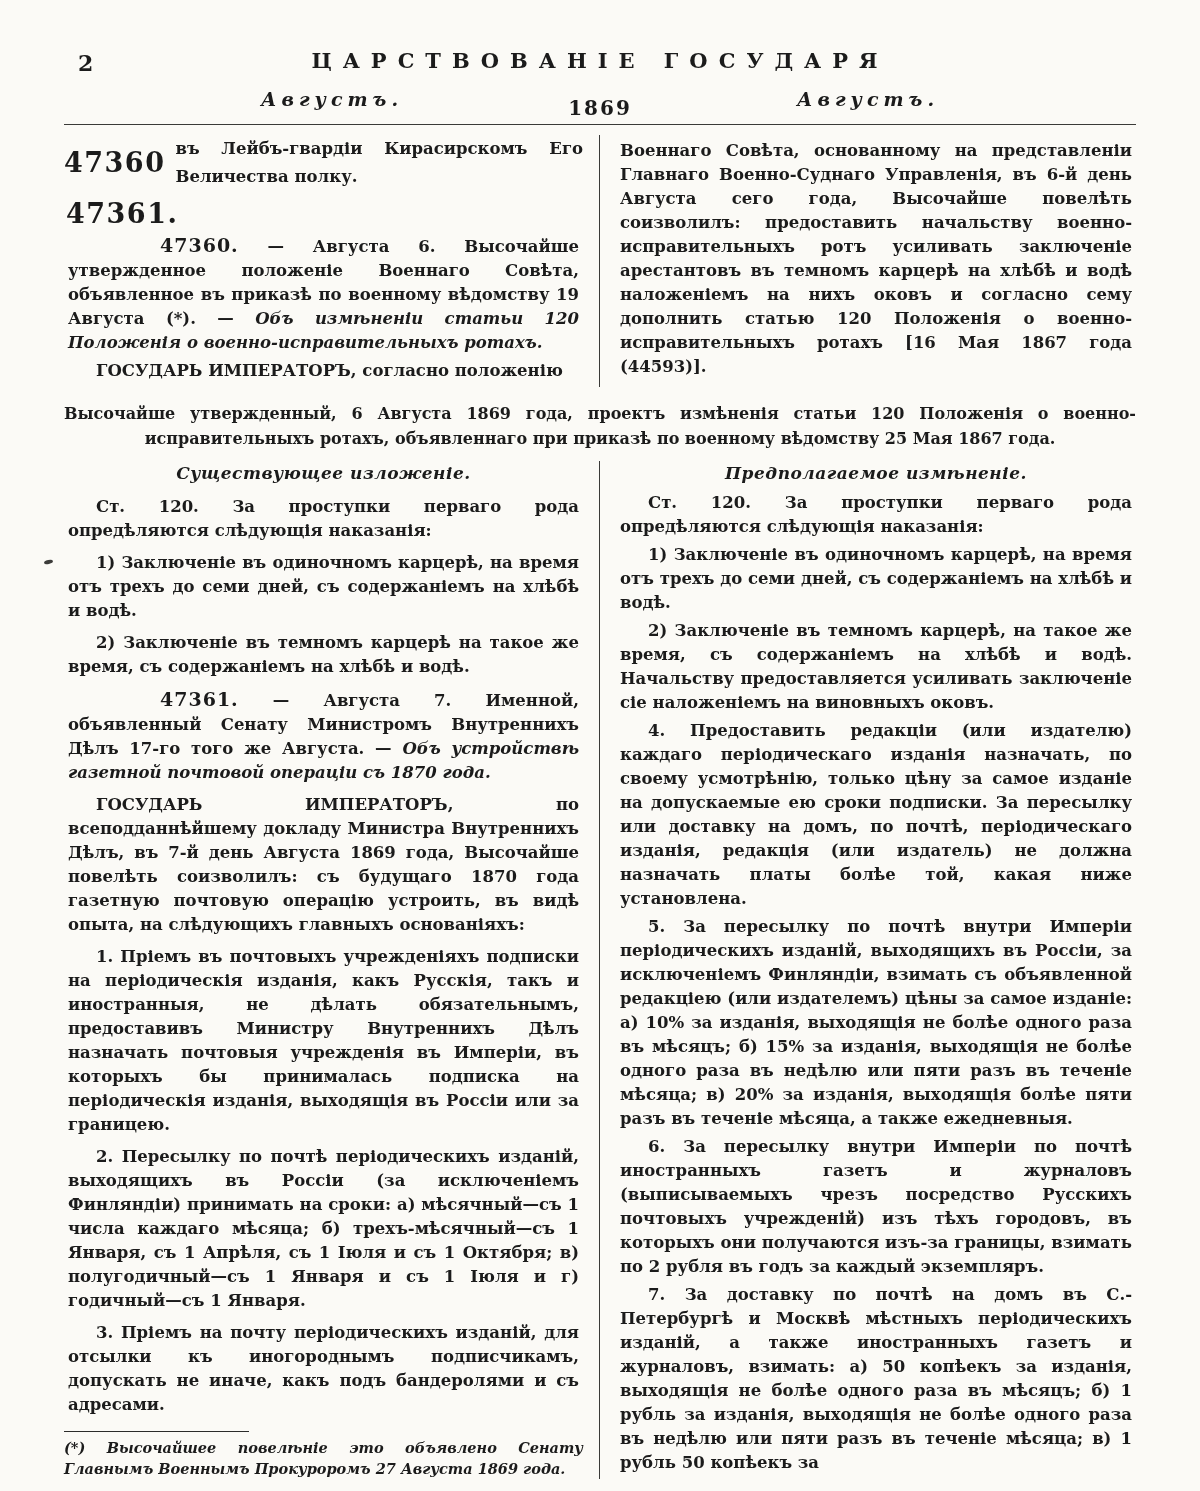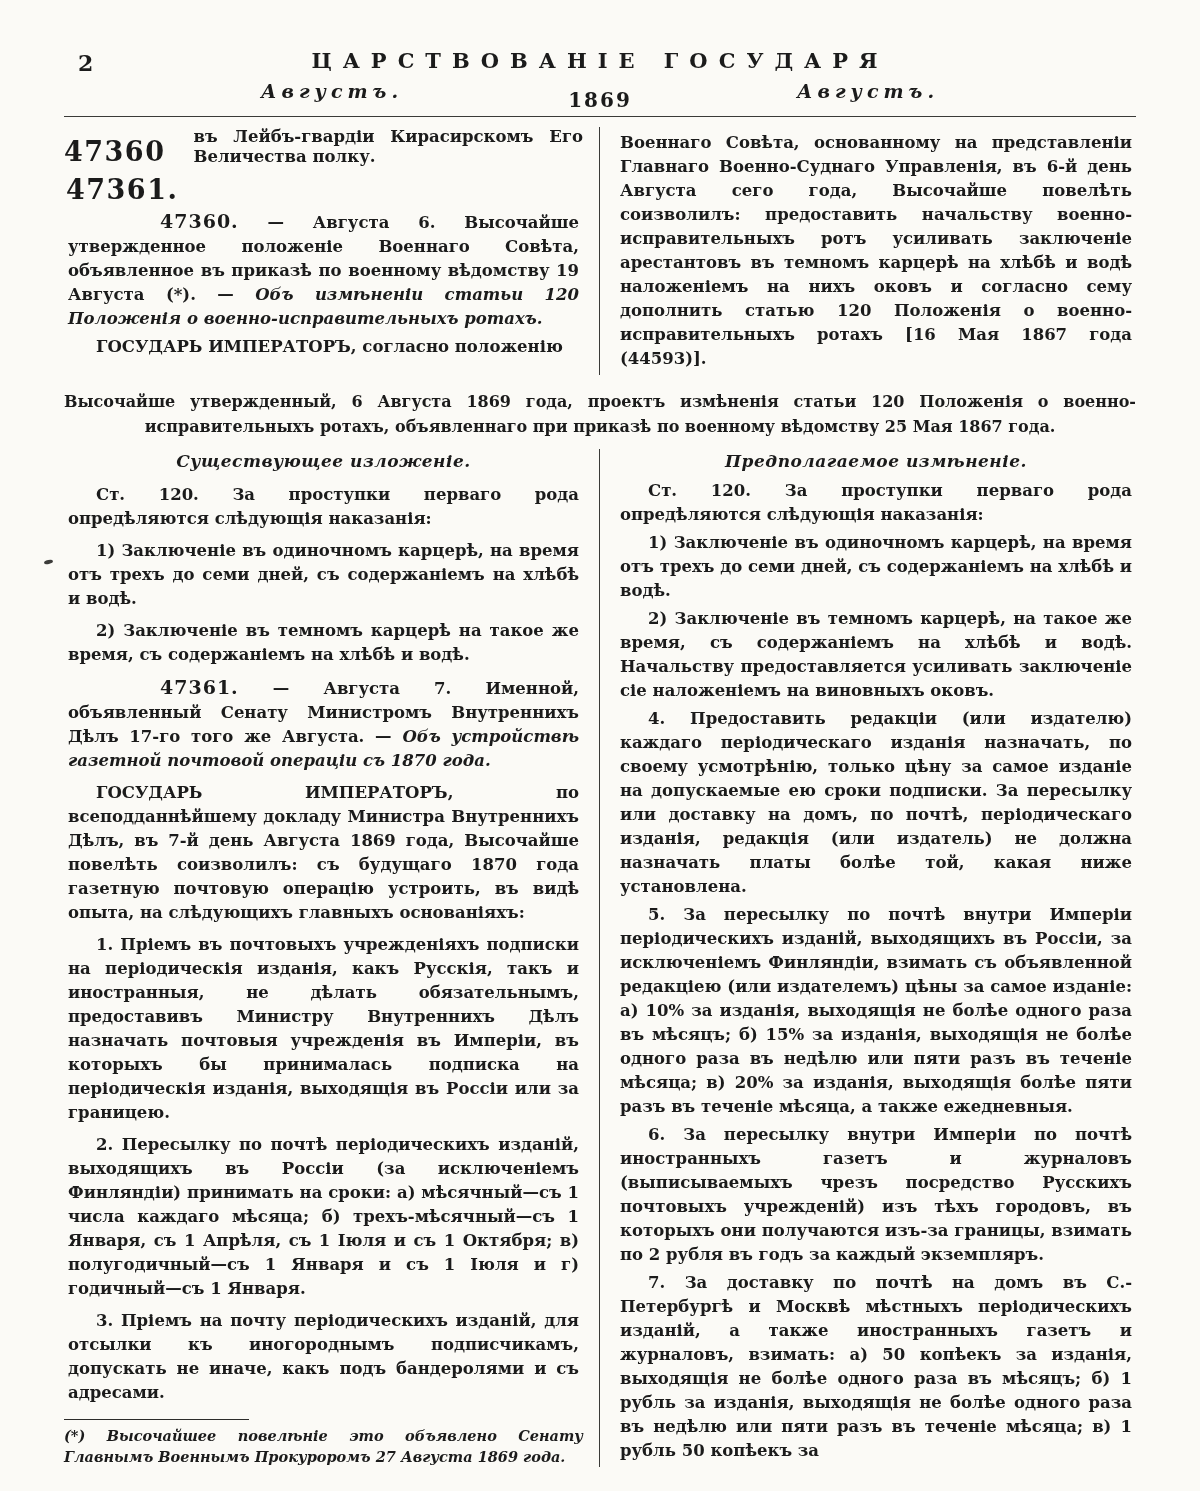--- a/index.html
+++ b/index.html
@@ -28,21 +28,21 @@
   }
   .running-title {
     display: inline-block;
     font-size: 21px;
     letter-spacing: 11px;
   }
   .month-row {
     position: relative;
     display: grid;
     grid-template-columns: 1fr 1fr;
-    margin-top: 0;
+    margin-top: 8px;
     height: 30px;
   }
   .month {
     text-align: center;
     font-style: italic;
     font-size: 19px;
     letter-spacing: 5px;
   }
   .year {
     position: absolute; left: 50%; top: 8px;
@@ -79,34 +79,34 @@
     margin-top: 12px;
     margin-bottom: 2px;
   }
   .inline-num {
     font-size: 19px;
     letter-spacing: 1px;
   }
   .ital { font-style: italic; }
   .lead-row {
     display: flex;
-    gap: 28px;
-    align-items: flex-end;
+    gap: 10px;
+    align-items: center;
   }
   .big-num {
     font-size: 27px;
     line-height: 30px;
     letter-spacing: 1.5px;
     white-space: nowrap;
   }
   .big-num.second { margin: 8px 0 2px 2px; }
   .lead-text {
     flex: 1;
     font-size: 16.5px;
-    line-height: 20px;
+    line-height: 28px;
     text-align: justify;
   }
   .bridge {
     margin: 14px 0 10px 0;
     font-size: 16px;
     line-height: 25px;
     text-align: justify;
     text-align-last: center;
   }
   .comp-header {

